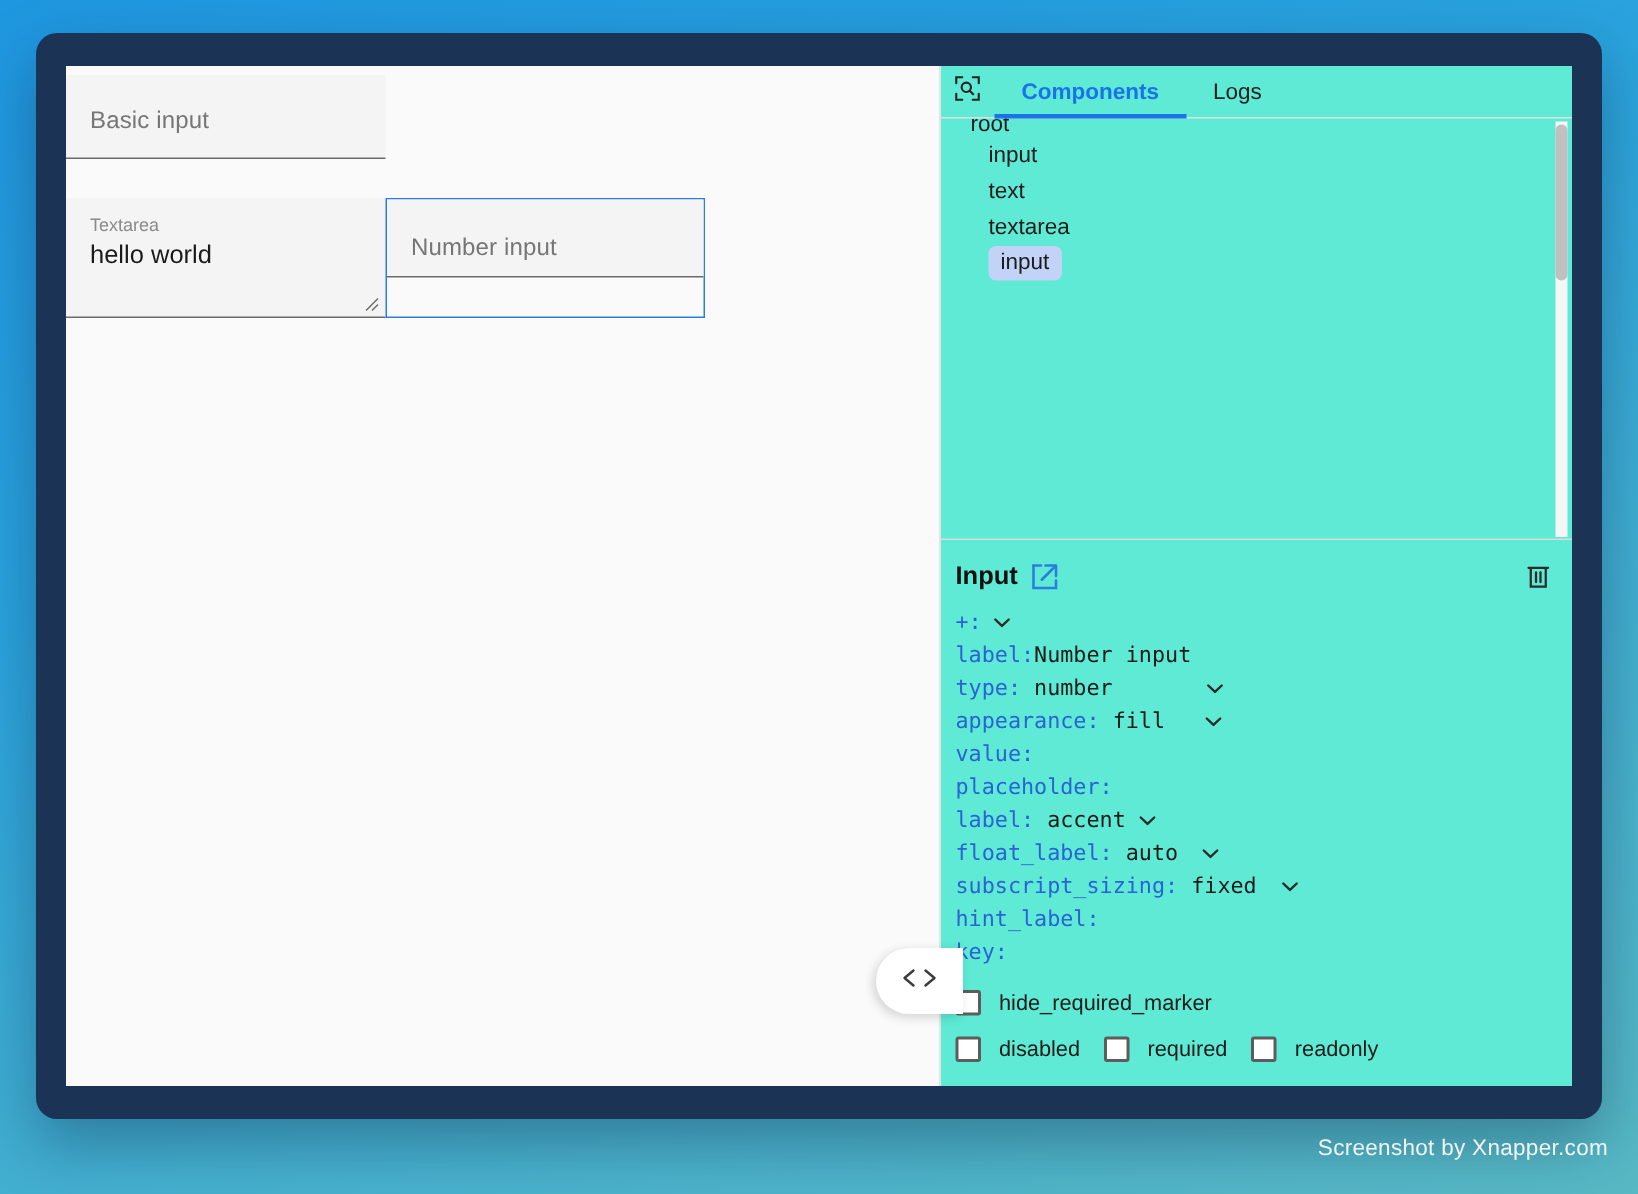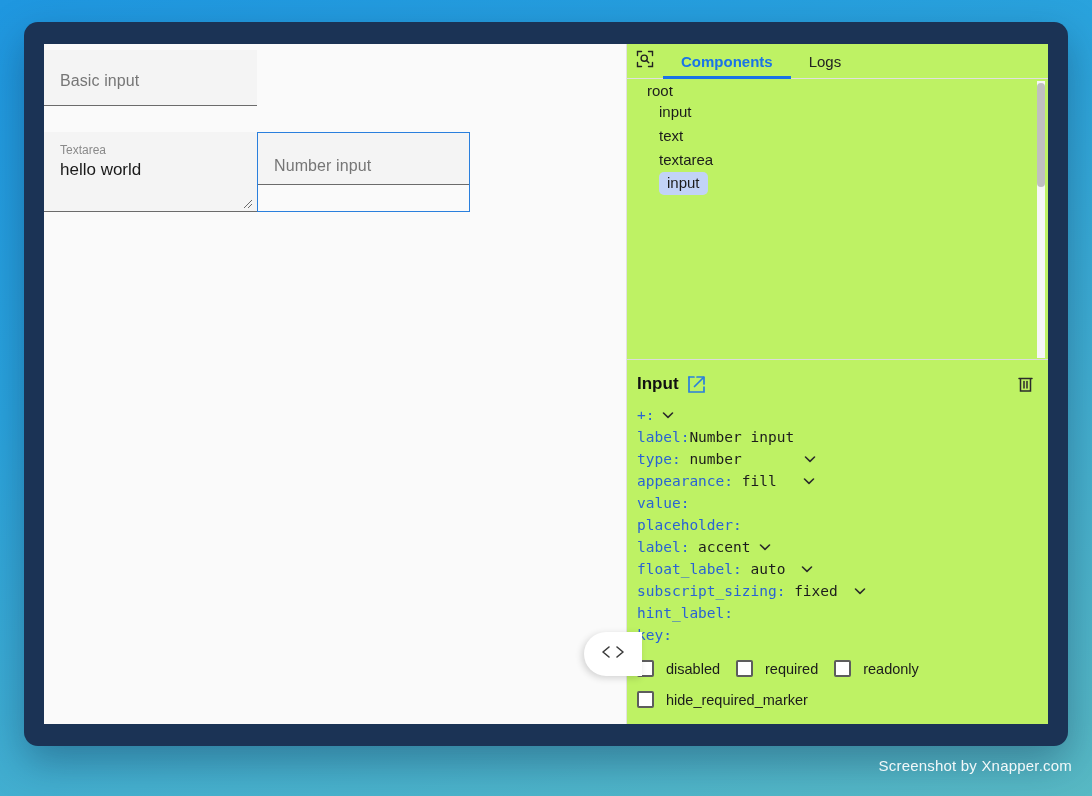--- a/index.html
+++ b/index.html
@@ -134,21 +134,21 @@
     color: #3b3b3b;
     cursor: pointer;
     z-index: 5;
   }
 
   
   #inspector {
     flex: 1 1 auto;
     display: flex;
     flex-direction: column;
-    background: #bef264;
+    background: #5eead4;
     min-width: 0;
   }
 
   #tabbar {
     height: 35px;
     display: flex;
     align-items: stretch;
     border-bottom: 1px solid #e0e0e0;
     flex: 0 0 35px;
   }
@@ -202,21 +202,20 @@
     color: #1c1c1c;
     padding-left: 20px;
     cursor: pointer;
   }
   .tree-row.clipped {
     height: 12px;
     overflow: hidden;
     align-items: flex-end;
     color: #1c1c1c;
     padding-left: 8px;
-    margin-top: 8px;
   }
   .tree-row .chip {
     background: #c2d3f7;
     border-radius: 5px;
     padding: 1px 8px 2px 8px;
     line-height: 20px;
   }
 
   #tree-scrollbar {
     position: absolute;
@@ -486,40 +485,40 @@
         </div>
 
         <div class="prop-row">
           <span class="pkey">hint_label:</span><span class="pval"></span>
         </div>
 
         <div class="prop-row">
           <span class="pkey">key:</span><span class="pval"></span>
         </div>
 
+        <div id="checkbox-row-2">
+          <div class="cbox-group">
+            <span class="cbox"></span>
+            <span class="cbox-label">hide_required_marker</span>
+          </div>
+        </div>
+
         <div id="checkbox-row-1">
           <div class="cbox-group">
             <span class="cbox"></span>
             <span class="cbox-label">disabled</span>
           </div>
           <div class="cbox-group">
             <span class="cbox"></span>
             <span class="cbox-label">required</span>
           </div>
           <div class="cbox-group">
             <span class="cbox"></span>
             <span class="cbox-label">readonly</span>
           </div>
         </div>
 
-        <div id="checkbox-row-2">
-          <div class="cbox-group">
-            <span class="cbox"></span>
-            <span class="cbox-label">hide_required_marker</span>
-          </div>
-        </div>
-
       </div>
     </div>
   </div>
 </div>
 
 <div id="watermark">Screenshot by Xnapper.com</div>
 
 </body></html>

